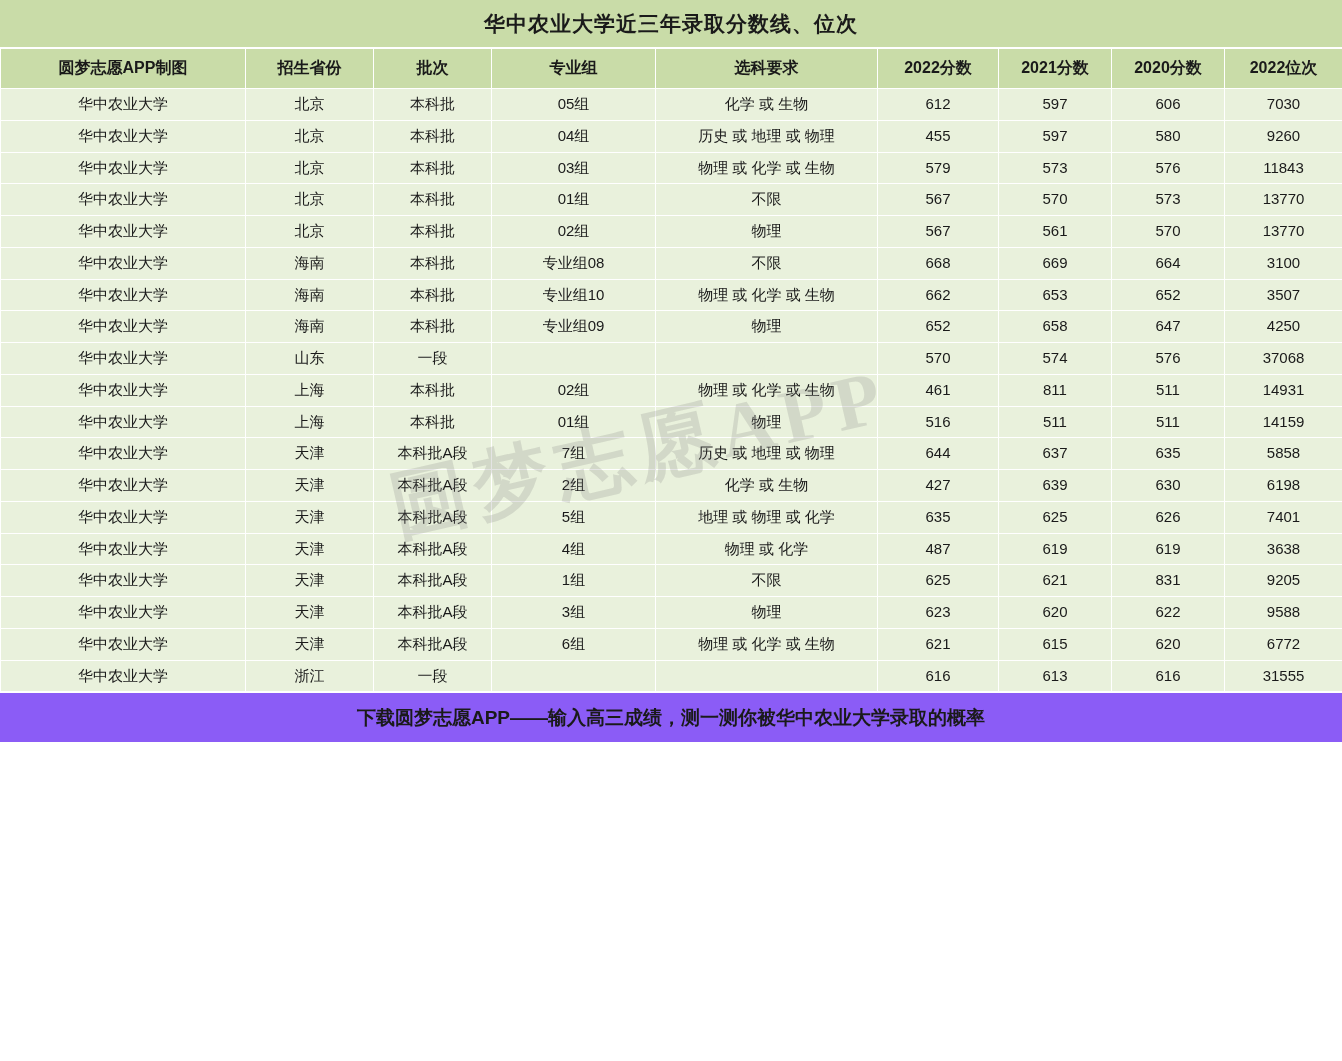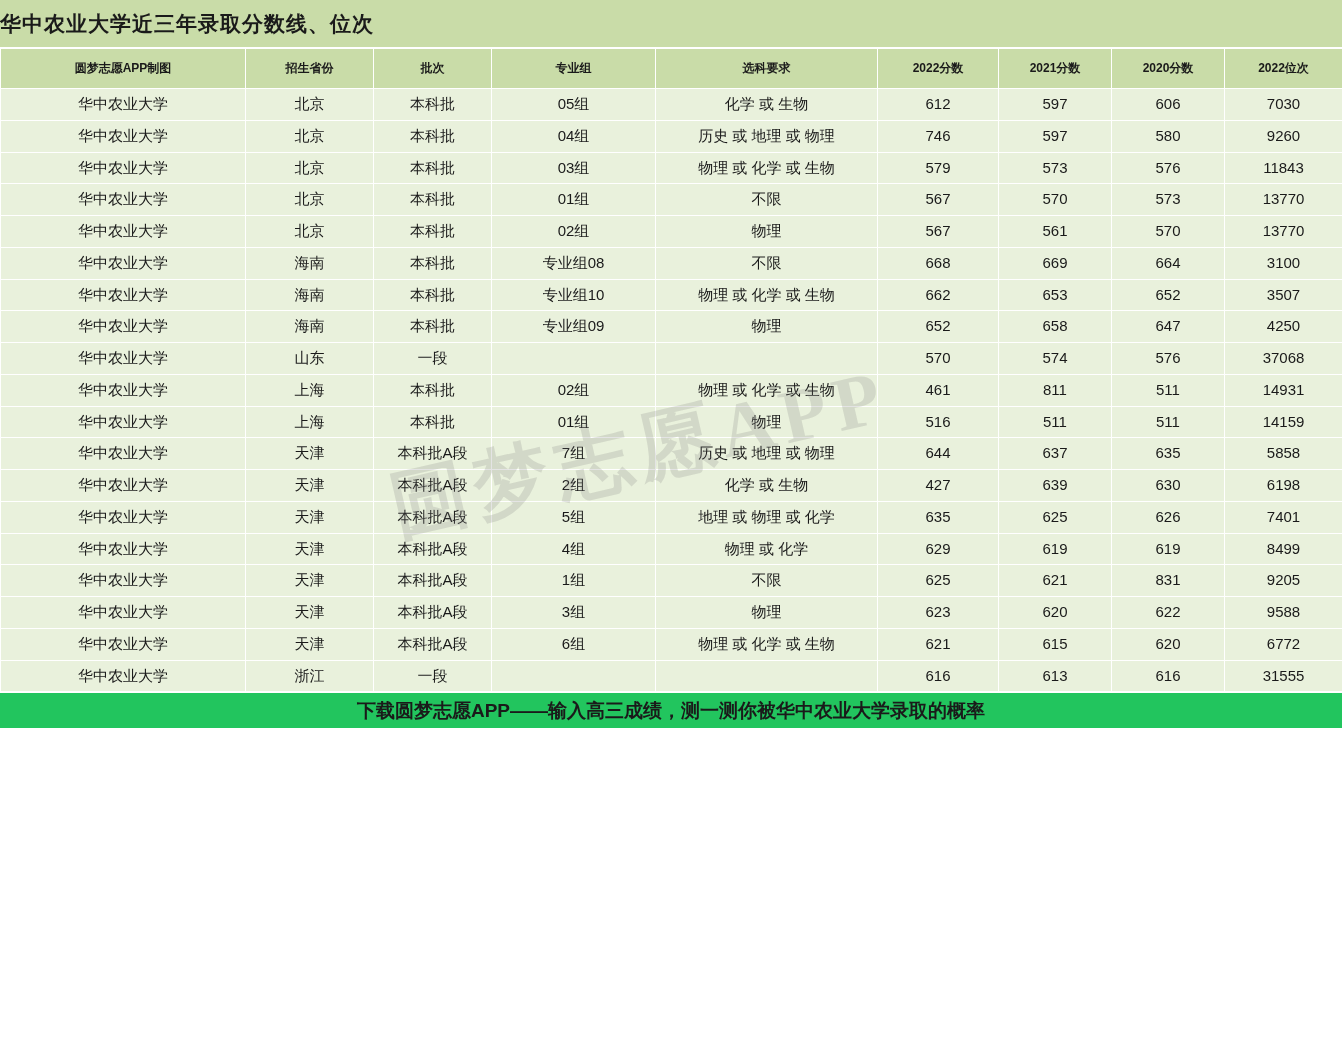--- a/index.html
+++ b/index.html
@@ -16,21 +16,21 @@
     height: 1061px;
     position: relative;
     background: #ffffff;
     overflow: hidden;
   }
   .title-bar {
     height: 48px;
     background: #c9dca8;
     display: flex;
     align-items: center;
-    justify-content: flex-start;
+    justify-content: center;
     border-bottom: 1px solid #ffffff;
   }
   .title-bar .title-text {
     font-size: 21px;
     font-weight: bold;
     color: #1a1a1a;
     letter-spacing: 1px;
   }
   table.main {
     width: 1342px;
@@ -38,21 +38,21 @@
     table-layout: fixed;
   }
   table.main th, table.main td {
     border: 1px solid #ffffff;
     text-align: center;
     vertical-align: middle;
     color: #1a1a1a;
   }
   table.main thead th {
     background: #c9dca8;
-    font-size: 12px;
+    font-size: 16px;
     font-weight: bold;
     height: 40px;
     padding: 2px 2px;
   }
   table.main tbody td {
     background: #e9f1dc;
     font-size: 15px;
     padding: 6px 4px;
     line-height: 1.25;
   }
@@ -61,22 +61,22 @@
   col.c1 { width: 128px; }
   col.c2 { width: 118px; }
   col.c3 { width: 164px; }
   col.c4 { width: 222px; }
   col.c5 { width: 121px; }
   col.c6 { width: 113px; }
   col.c7 { width: 113px; }
   col.c8 { width: 118px; }
 
   .footer-bar {
-    height: 36px;
-    background: #22c55e;
+    height: 50px;
+    background: #8b5cf6;
     display: flex;
     align-items: center;
     justify-content: center;
     border-top: 1px solid #ffffff;
   }
   .footer-bar .footer-text {
     font-size: 19px;
     font-weight: bold;
     color: #1a1a1a;
   }
@@ -144,21 +144,21 @@
           <td>597</td>
           <td>606</td>
           <td>7030</td>
         </tr>
         <tr>
           <td>华中农业大学</td>
           <td>北京</td>
           <td>本科批</td>
           <td>04组</td>
           <td>历史 或 地理 或 物理</td>
-          <td>746</td>
+          <td>455</td>
           <td>597</td>
           <td>580</td>
           <td>9260</td>
         </tr>
         <tr>
           <td>华中农业大学</td>
           <td>北京</td>
           <td>本科批</td>
           <td>03组</td>
           <td>物理 或 化学 或 生物</td>
@@ -287,24 +287,24 @@
           <td>625</td>
           <td>626</td>
           <td>7401</td>
         </tr>
         <tr>
           <td>华中农业大学</td>
           <td>天津</td>
           <td>本科批A段</td>
           <td>4组</td>
           <td>物理 或 化学</td>
-          <td>629</td>
+          <td>487</td>
           <td>619</td>
           <td>619</td>
-          <td>8499</td>
+          <td>3638</td>
         </tr>
         <tr>
           <td>华中农业大学</td>
           <td>天津</td>
           <td>本科批A段</td>
           <td>1组</td>
           <td>不限</td>
           <td>625</td>
           <td>621</td>
           <td>831</td>

